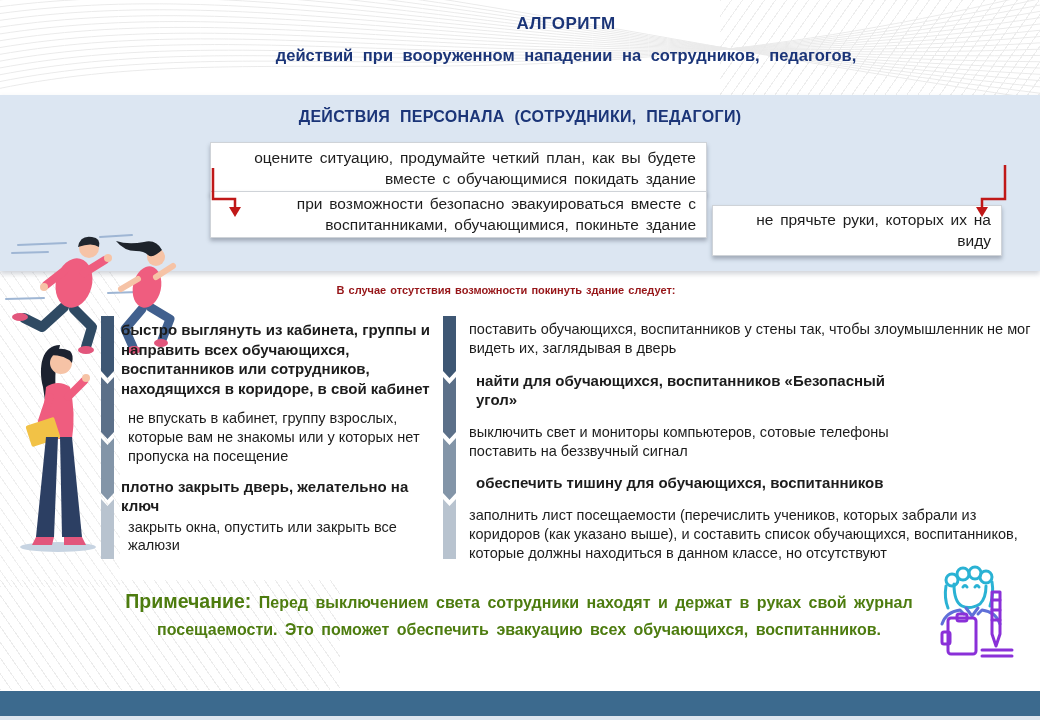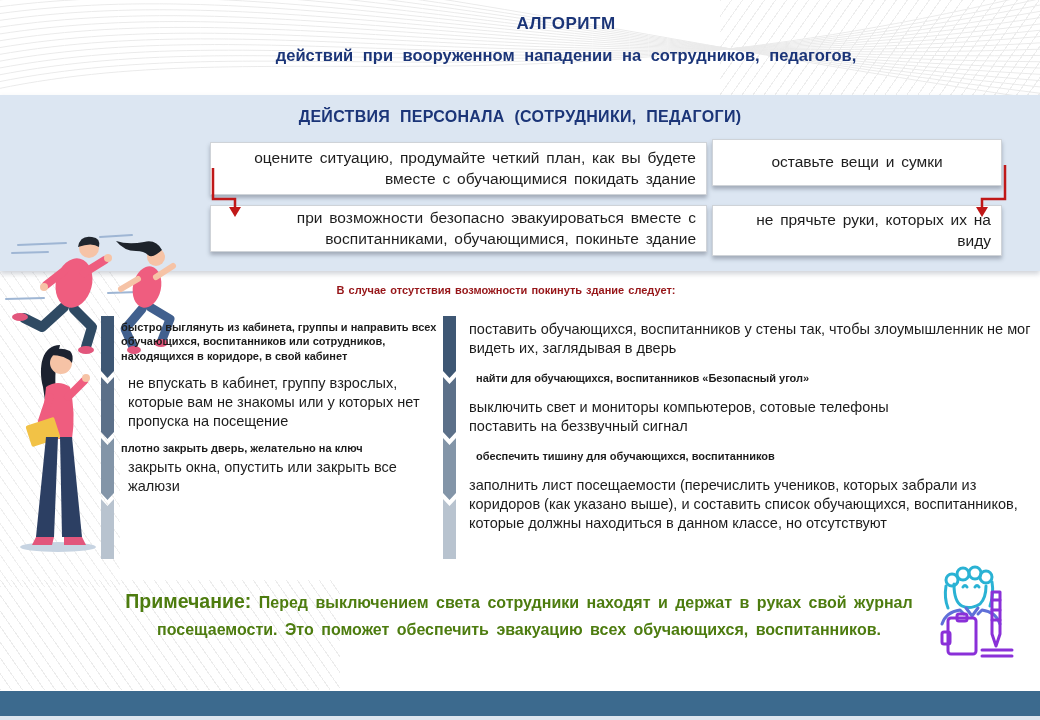--- a/index.html
+++ b/index.html
@@ -26,38 +26,38 @@
         box-shadow:0 3px 5px rgba(120,130,145,.35);}
   .band-heading{position:absolute;left:0;top:13px;width:1040px;text-align:center;
         color:#1b3578;font-size:16px;font-weight:bold;letter-spacing:.3px;word-spacing:5px;}
 
   .wbox{position:absolute;background:#ffffff;border:1px solid #cfd3d8;
         box-shadow:0 3px 4px rgba(90,100,115,.45);
         display:flex;align-items:center;justify-content:center;text-align:right;
         font-size:15.5px;color:#1d1d1d;line-height:1.32;word-spacing:2.5px;padding:2px 10px;box-sizing:border-box;}
   .wbox1{left:210px;top:47px;width:497px;height:53px;}
   .wbox2{left:712px;top:44px;width:290px;height:47px;}
-  .wbox3{left:210px;top:110px;width:497px;height:47px;}
+  .wbox3{left:210px;top:96px;width:497px;height:47px;}
   .wbox4{left:712px;top:110px;width:290px;height:51px;}
 
   #connectors{position:absolute;left:0;top:0;width:1040px;height:276px;pointer-events:none;}
 
   
   .red-heading{position:absolute;left:0;top:284px;width:1012px;text-align:center;
         color:#961518;font-size:11px;font-weight:bold;word-spacing:1px;}
 
   .seg-bar{position:absolute;top:316px;width:13px;height:243px;}
   .seg-bar.left{left:101px;}
   .seg-bar.mid{left:443px;}
 
   .col{position:absolute;top:320px;color:#1c1c1c;}
   .col-left{left:121px;width:320px;}
   .col-right{left:469px;width:566px;}
   .item{margin-bottom:11px;font-size:14.5px;line-height:1.3;}
-  .item.b{font-weight:bold;font-size:11px;}
+  .item.b{font-weight:bold;font-size:15px;}
   .item.ind{padding-left:7px;}
   .col-right .item{margin-bottom:13px;}
 
   
   .note{position:absolute;left:108px;top:586px;width:822px;text-align:center;
         color:#4d7c0f;font-weight:bold;font-size:16px;line-height:1.6;word-spacing:3px;}
   .note-label{font-size:19.5px;}
 
   .teacher-icon{position:absolute;left:930px;top:562px;}
 
@@ -100,21 +100,20 @@
 
   <div class="title-wrap">
     <div class="title-line1">АЛГОРИТМ</div>
     <div class="title-line2">действий при вооруженном нападении на сотрудников, педагогов,</div>
   </div>
 
   <div class="band">
     <div class="band-heading">ДЕЙСТВИЯ ПЕРСОНАЛА (СОТРУДНИКИ, ПЕДАГОГИ)</div>
 
     <div class="wbox wbox1">оцените ситуацию, продумайте четкий план, как вы будете вместе с обучающимися покидать здание</div>
-    <div class="wbox wbox2">оставьте вещи и сумки</div>
     <div class="wbox wbox3">при возможности безопасно эвакуироваться вместе с воспитанниками, обучающимися, покиньте здание</div>
     <div class="wbox wbox4">не прячьте руки, которых их на виду</div>
 
     <svg class="runners" width="200" height="152" viewBox="0 0 200 152">
       <g stroke="#9fb6d4" stroke-width="2" stroke-linecap="round">
         <line x1="14" y1="38" x2="62" y2="36"></line>
           <line x1="8" y1="46" x2="44" y2="45"></line>
         <line x1="96" y1="30" x2="128" y2="28"></line>
           <line x1="2" y1="92" x2="40" y2="91"></line>
         <line x1="104" y1="86" x2="134" y2="85"></line>

